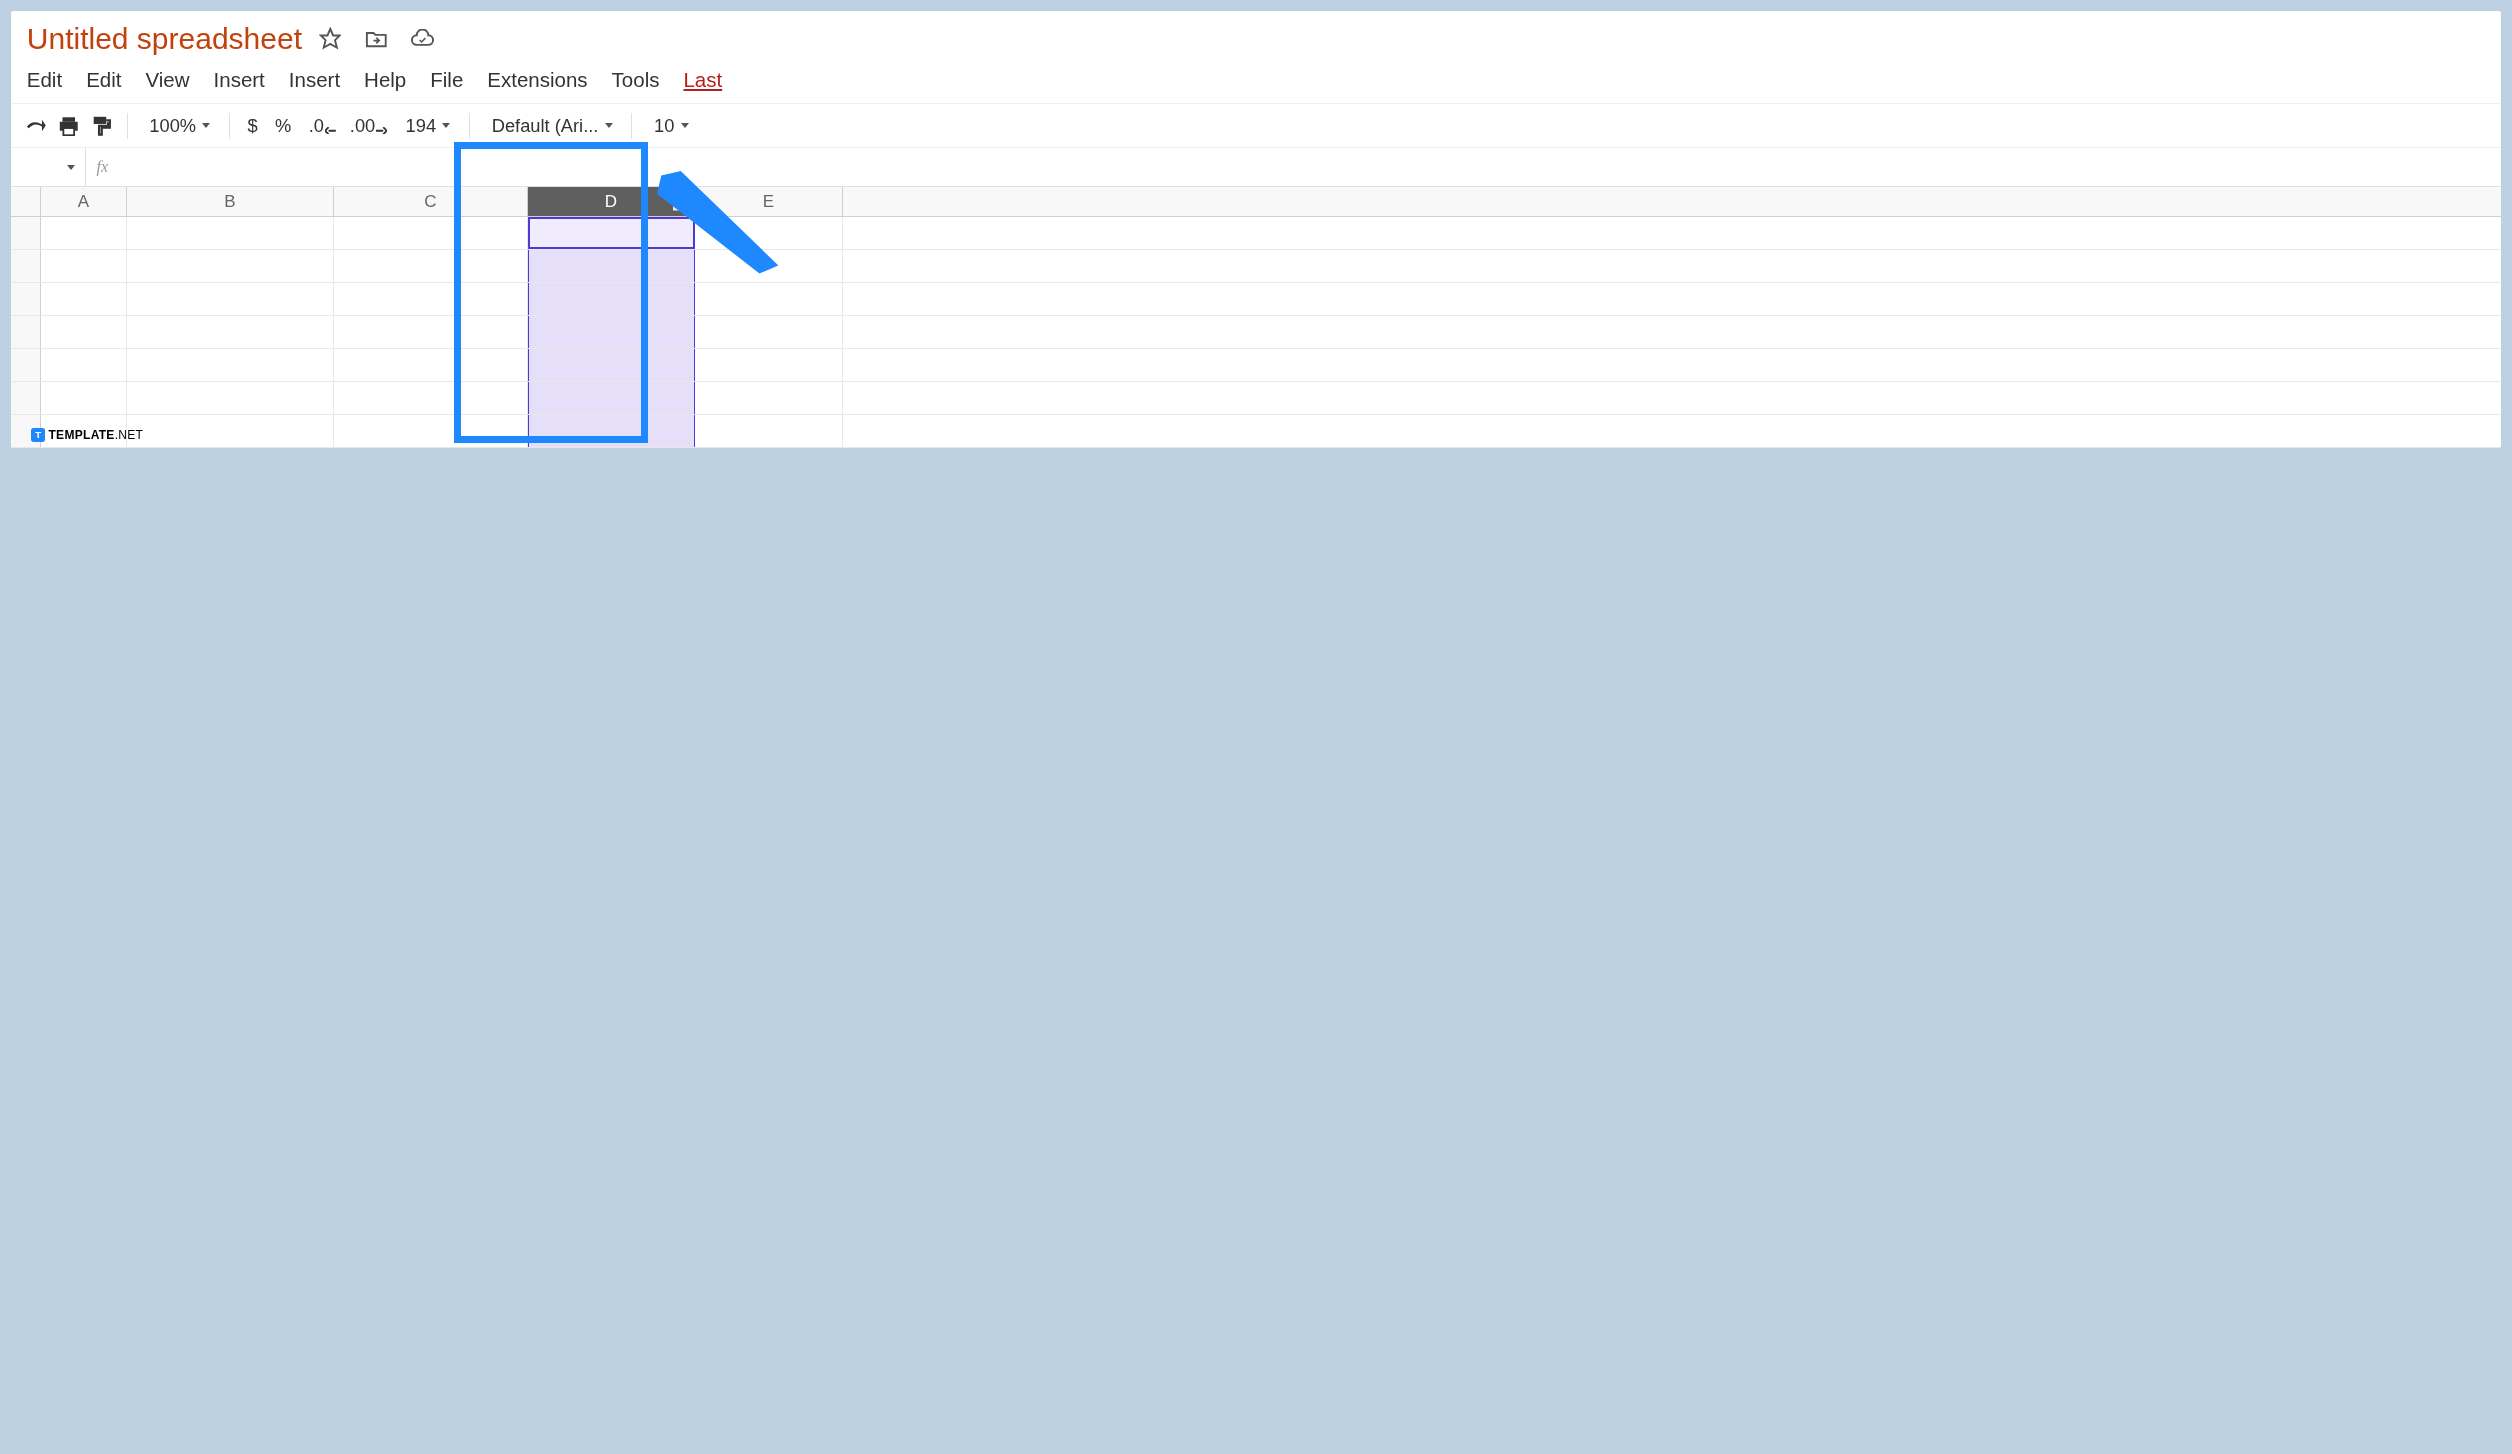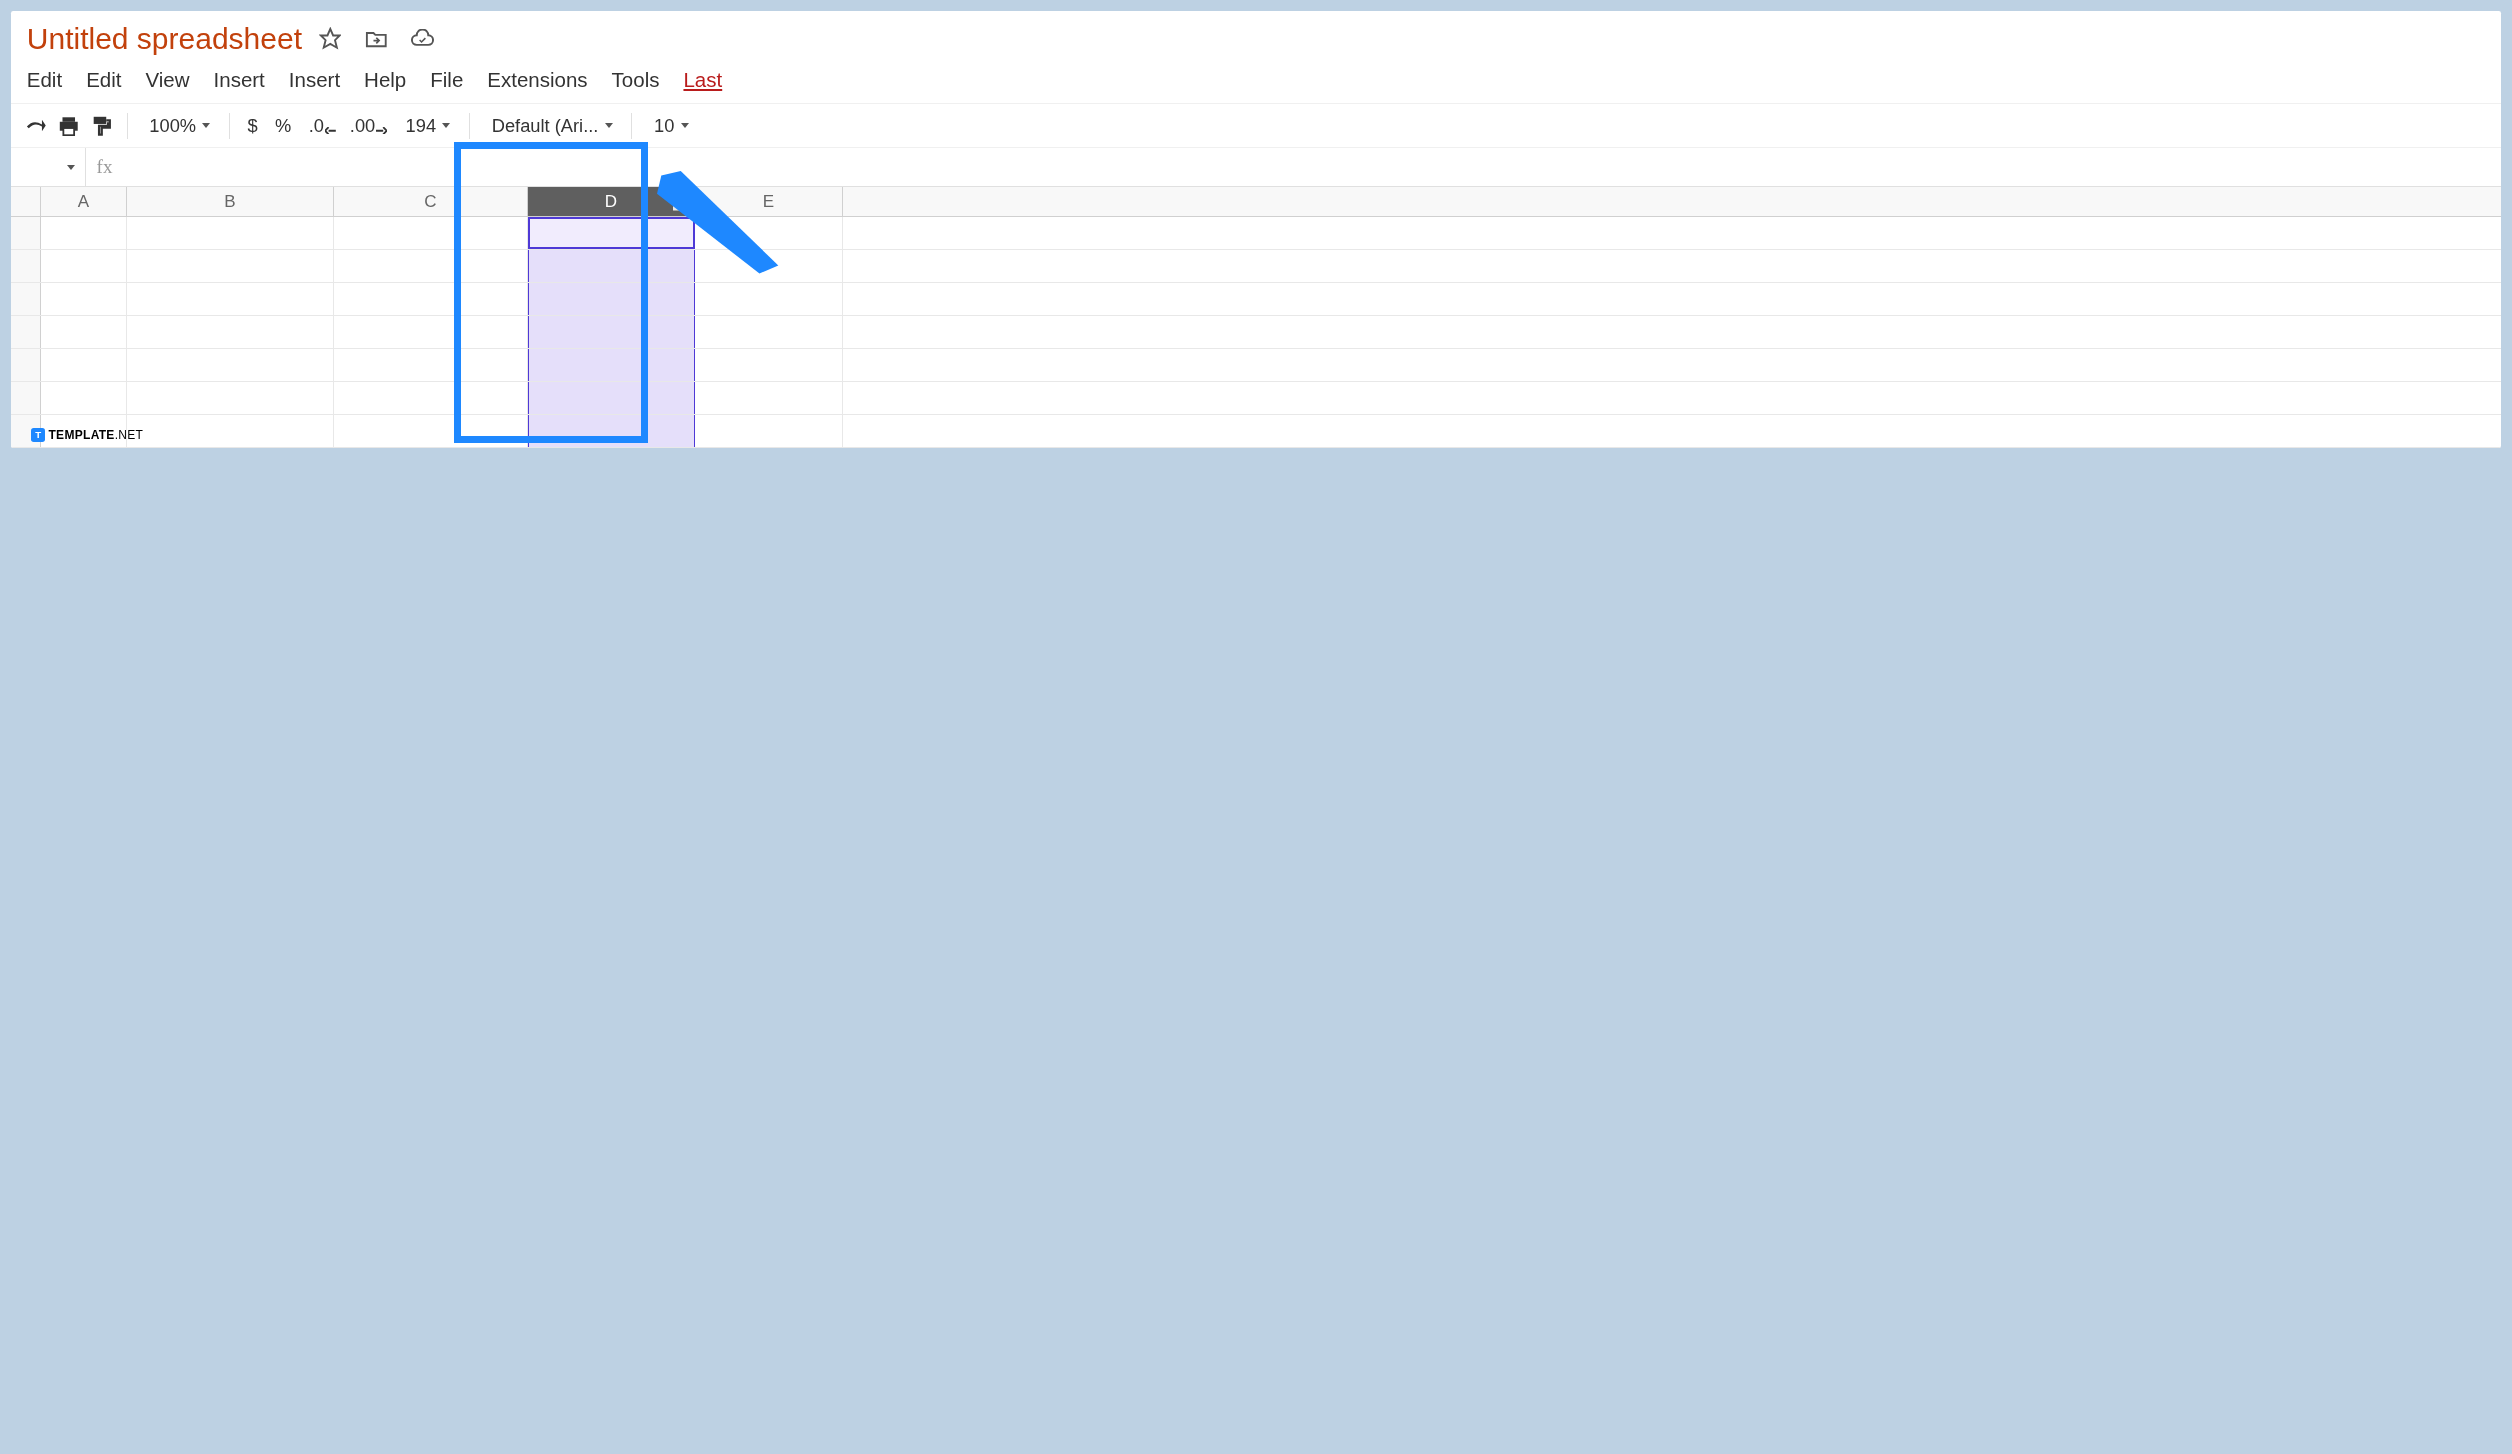--- a/index.html
+++ b/index.html
@@ -14,21 +14,21 @@
 .menu-item { font-size: 20.5px; color: #333; cursor: pointer; }
 .menu-item.last { text-decoration: underline; color: #b91c1c; }
 .toolbar { display: flex; align-items: center; gap: 11px; padding: 8.6px 14px; border-top: 1.1px solid #f0f0f0; border-bottom: 1.1px solid #f0f0f0; }
 .tb-sep { width: 1.1px; height: 26px; background: #e0e0e0; margin: 0 3.2px; }
 .tb-btn { display: flex; align-items: center; justify-content: center; cursor: pointer; }
 .tb-text { font-size: 18.3px; color: #333; padding: 0 3.2px; }
 .tb-drop { display: flex; align-items: center; gap: 3.2px; padding: 0 4.3px; }
 .dropdown-caret { width: 0; height: 0; border-left: 4.3px solid transparent; border-right: 4.3px solid transparent; border-top: 5.4px solid #555; }
 .fx-row { display: flex; align-items: center; border-bottom: 1.1px solid #e0e0e0; height: 39px; }
 .name-box { width: 75px; display: flex; align-items: center; justify-content: flex-end; padding-right: 9.7px; border-right: 1.1px solid #e0e0e0; height: 100%; }
-.fx-label { font-size: 19px; color: #999; padding: 0 10.8px; font-family: serif; }
+.fx-label { font-size: 16px; font-style: italic; color: #999; padding: 0 10.8px; font-family: serif; }
 .fx-input { flex: 1; height: 100%; }
 .grid { position: relative; }
 .col-headers { display: flex; height: 30px; background: #f8f8f8; border-bottom: 1.1px solid #d0d0d0; }
 .corner { width: 30px; border-right: 1.1px solid #d0d0d0; background: #f8f8f8; }
 .col-h { display: flex; align-items: center; justify-content: center; font-size: 17px; color: #666; border-right: 1.1px solid #d0d0d0; background: #f8f8f8; }
 .col-h.selected { background: #5f5f5f; color: #fff; position: relative; }
 .col-h.selected .col-drop { position: absolute; right: 4.3px; top: 50%; transform: translateY(-50%); width: 17px; height: 17px; background: #e8e8e8; display: flex; align-items: center; justify-content: center; }
 .col-h.selected .col-drop::after { content: ''; width: 0; height: 0; border-left: 3.8px solid transparent; border-right: 3.8px solid transparent; border-top: 4.8px solid #777; }
 .rows { }
 .row { display: flex; height: 33px; border-bottom: 1.1px solid #e8e8e8; }

